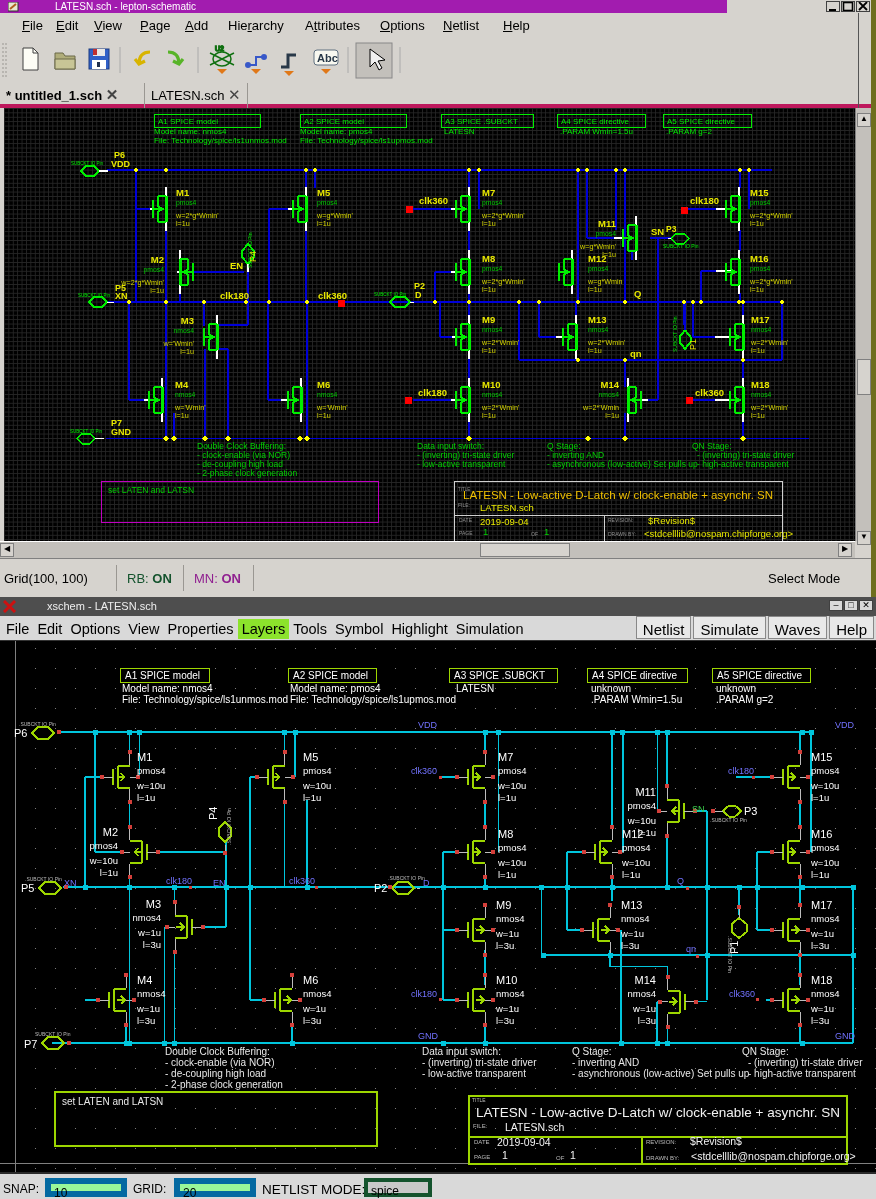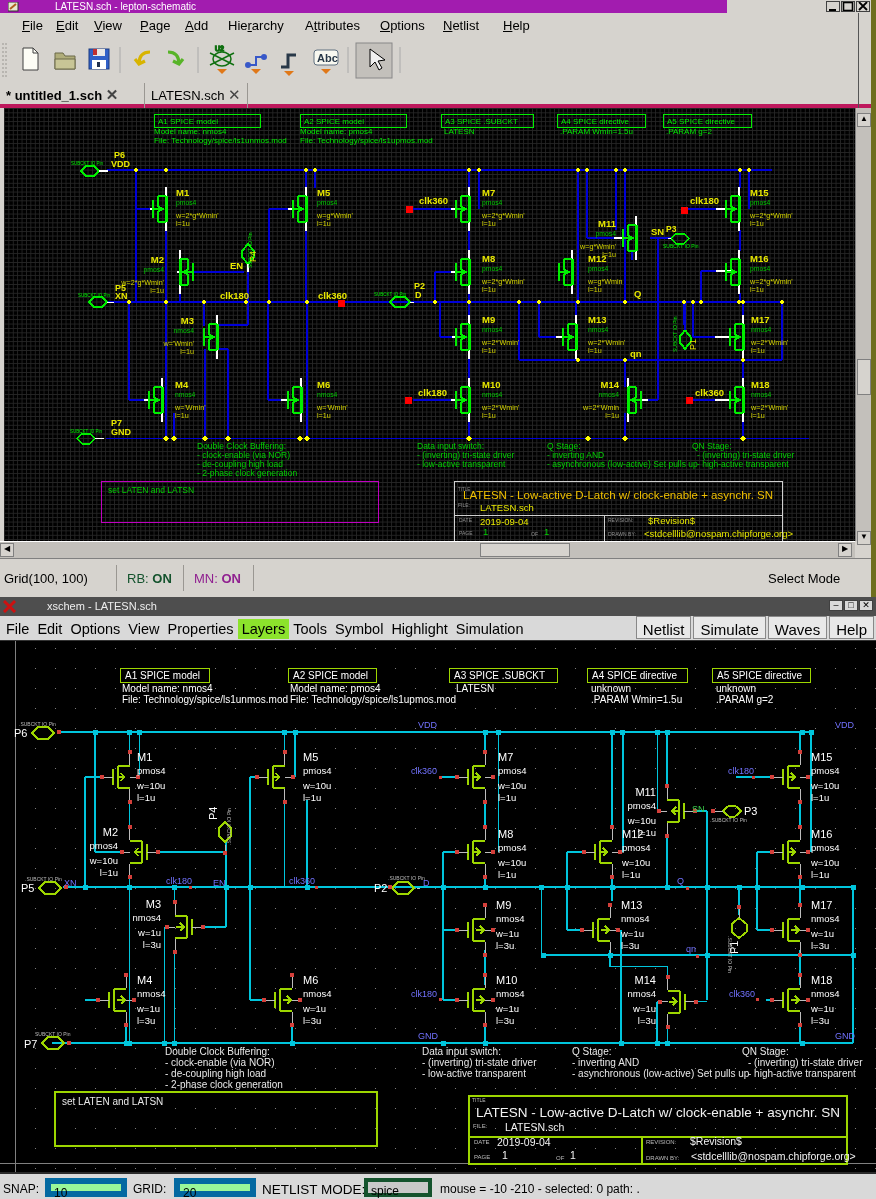--- a/index.html
+++ b/index.html
@@ -1234,14 +1234,13 @@
 <text x="646" y="519" fill="#bcbcbc" font-size="6" text-anchor="start" font-family="Liberation Sans, sans-serif">DRAWN BY:</text>
 <text x="691" y="519" fill="#f2f2f2" font-size="10.5" text-anchor="start" font-family="Liberation Sans, sans-serif">&lt;stdcelllib@nospam.chipforge.org&gt;</text>
     </svg>
   <div class="abs" id="w2-status">
     <span class="fld" style="left:3px;top:6px;padding:0">SNAP: </span>
     <span class="fld green" style="left:45px;width:82px">10</span>
     <span class="fld" style="left:133px;top:6px;padding:0">GRID: </span>
     <span class="fld green" style="left:174px;width:82px">20</span>
     <span class="fld" style="left:262px;top:6px;padding:0;font-size:13.5px">NETLIST MODE: </span>
     <span class="fld grayf" style="left:364px;width:68px">spice</span>
-    <span class="fld" style="left:440px;top:6px;padding:0">mouse = -10 -210 - selected: 0 path: .</span>
   </div>
 </div>
 </body></html>

